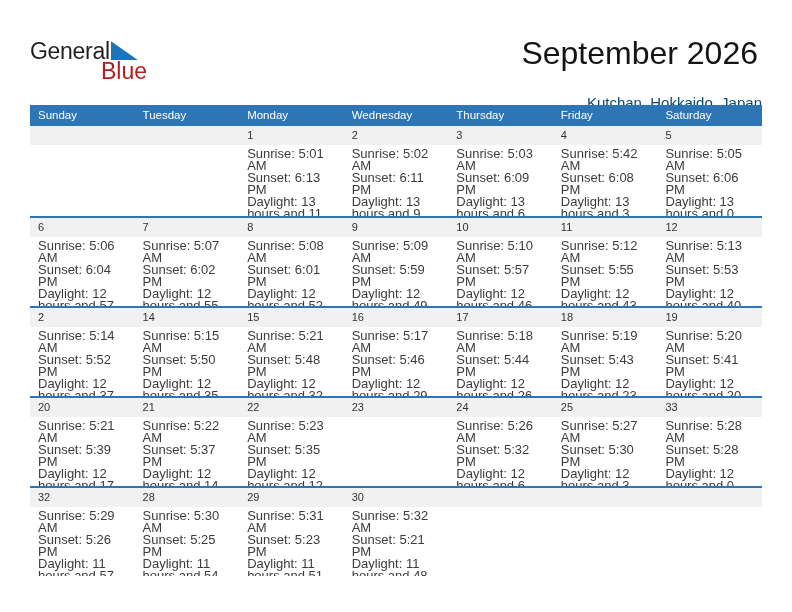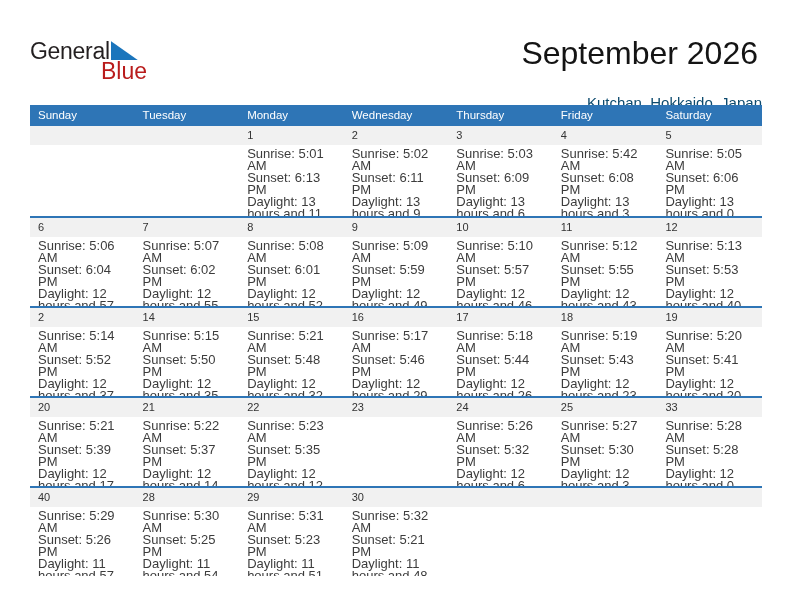--- a/index.html
+++ b/index.html
@@ -286,21 +286,21 @@
             <div class="day-num">33</div>
             <div class="day-details">
               <div>Sunrise: 5:28 AM</div>
               <div>Sunset: 5:28 PM</div>
               <div>Daylight: 12 hours and 0 minutes.</div>
             </div>
           </div>
         </div>
         <div class="week-row">
           <div class="day-cell">
-            <div class="day-num">40</div>
+            <div class="day-num">32</div>
             <div class="day-details">
               <div>Sunrise: 5:29 AM</div>
               <div>Sunset: 5:26 PM</div>
               <div>Daylight: 11 hours and 57 minutes.</div>
             </div>
           </div>
           <div class="day-cell">
             <div class="day-num">28</div>
             <div class="day-details">
               <div>Sunrise: 5:30 AM</div>

